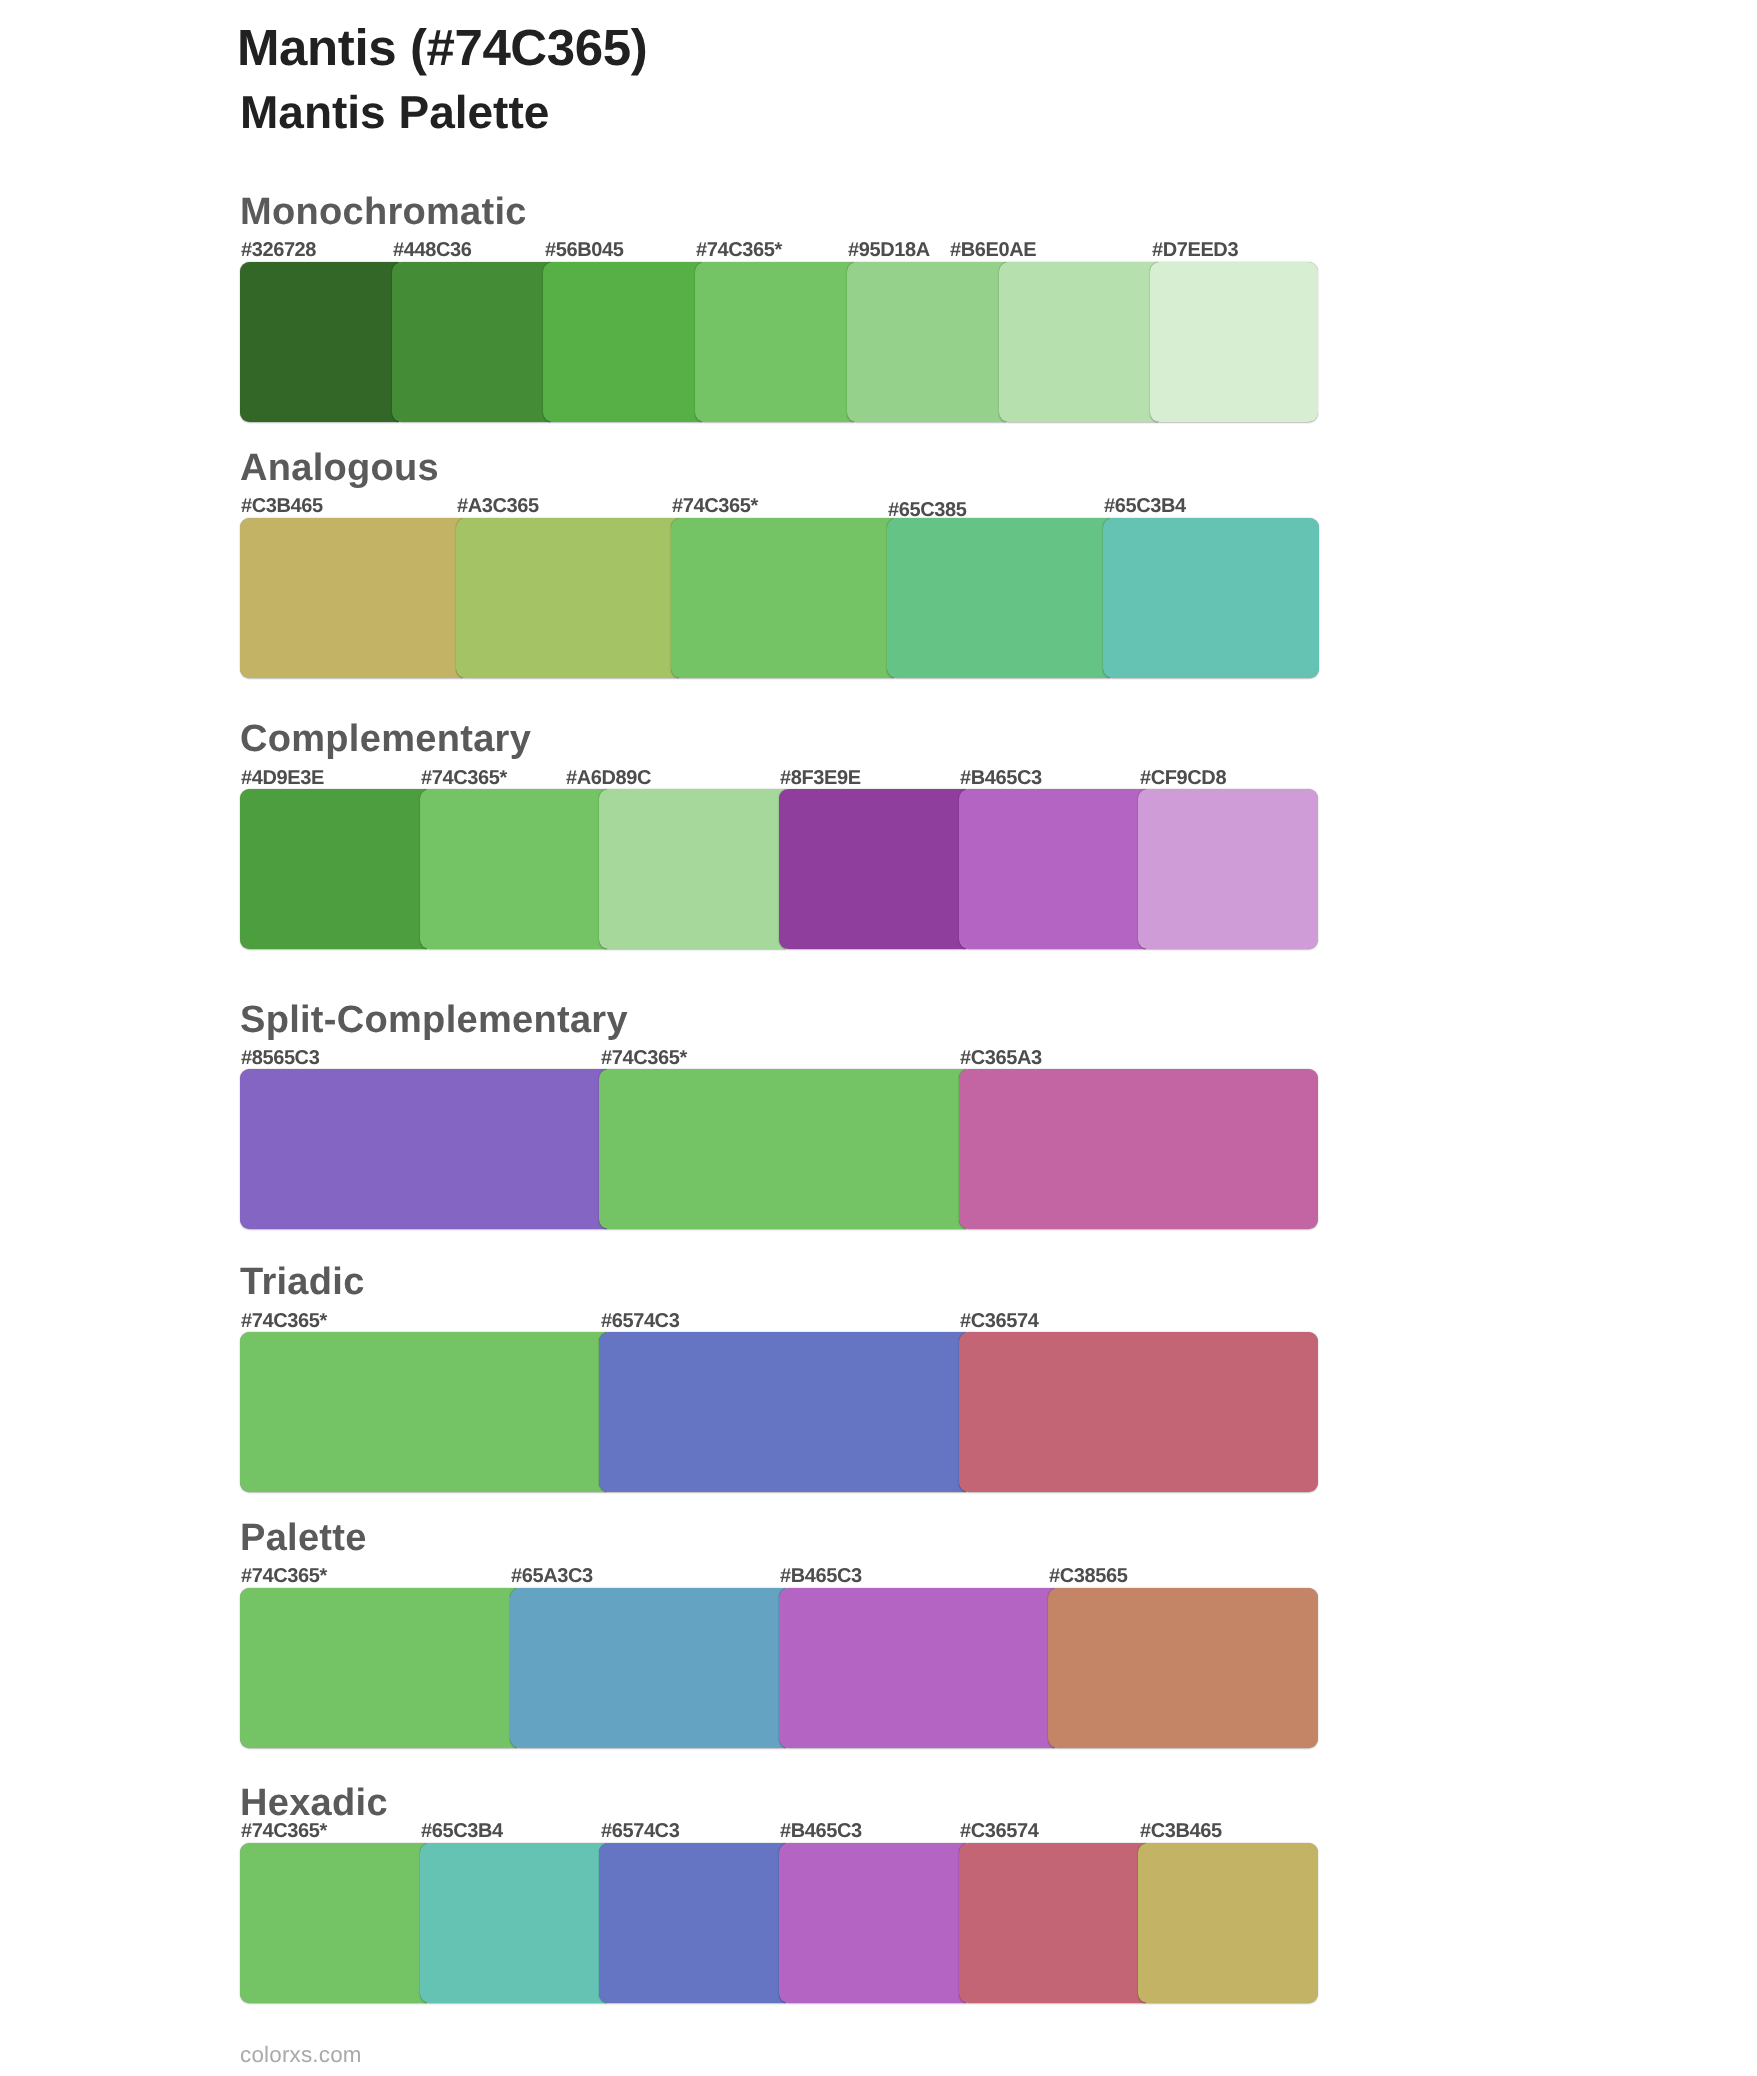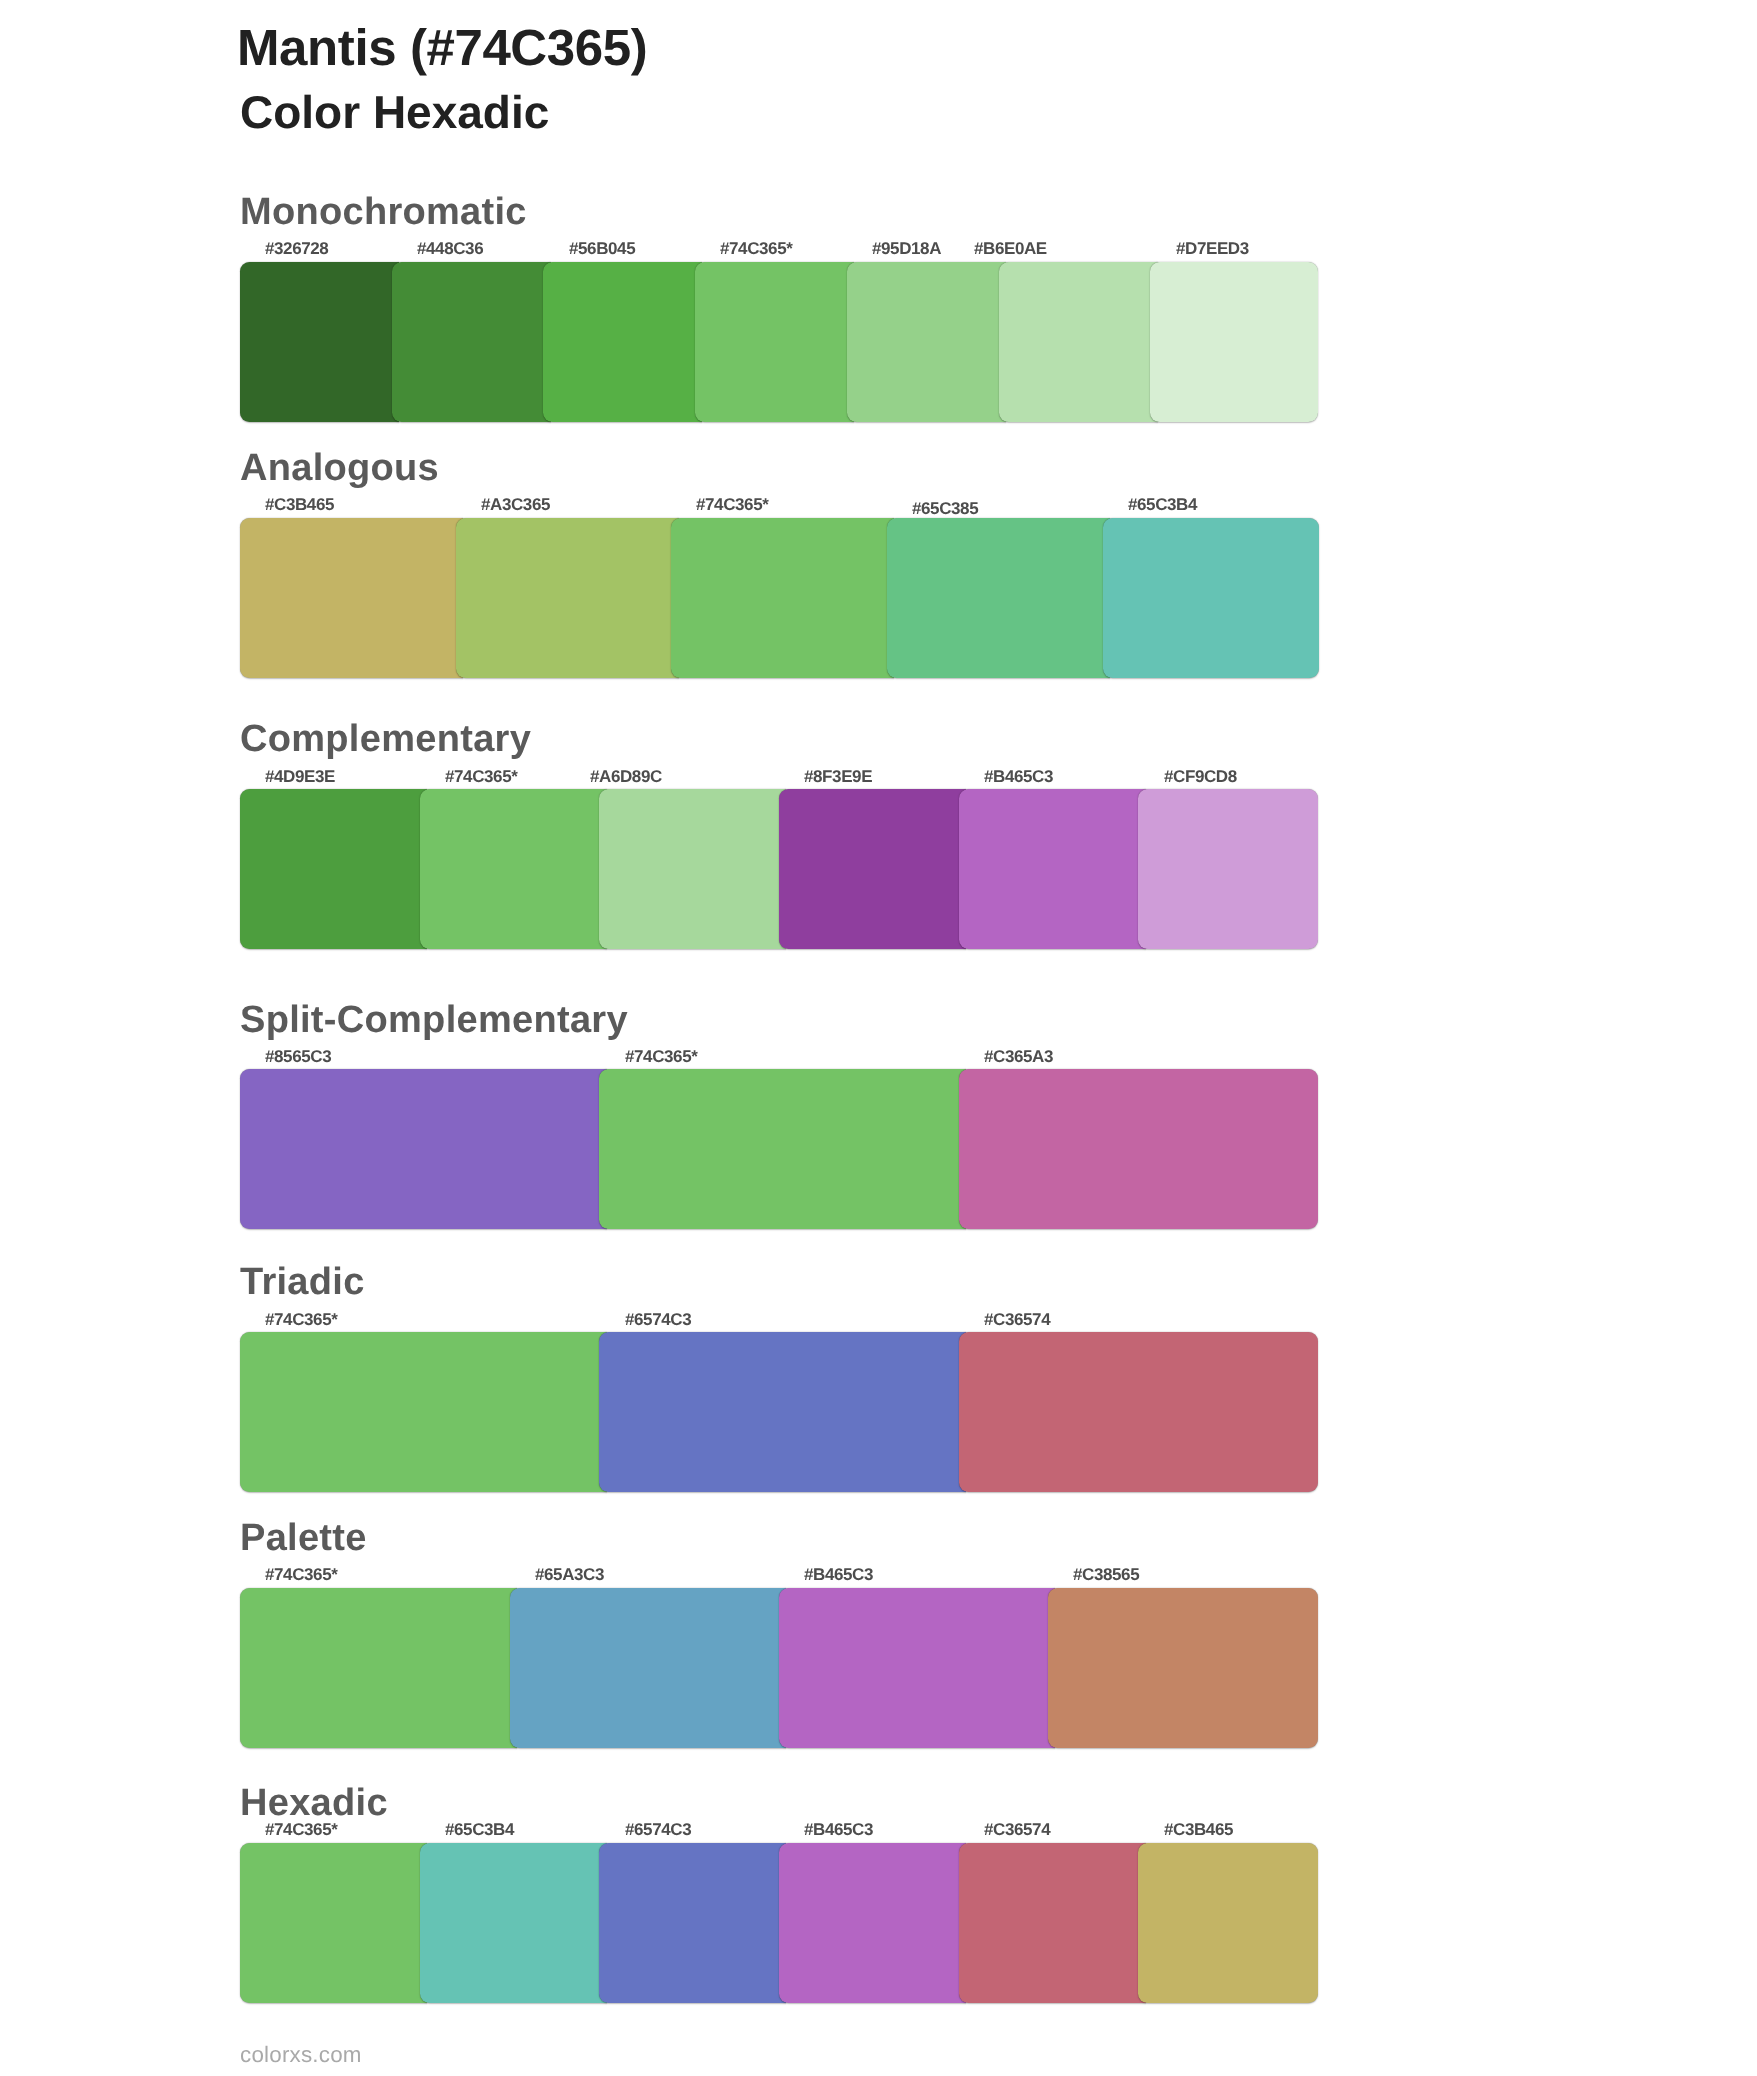--- a/index.html
+++ b/index.html
@@ -87,27 +87,26 @@
     height: 160px;
     border-radius: 9.6px 0 0 9.6px;
     box-shadow: 0 0.8px 1.6px rgba(0,0,0,0.26), 0 0 0.8px rgba(0,0,0,0.30);
   }
   .swatch:last-child {
     border-radius: 9.6px;
   }
   .swatch-label {
     position: absolute;
     transform: translateZ(0);
-    font-size: 17px;
+    font-size: 20px;
     font-weight: 700;
     letter-spacing: -0.4px;
     color: #4d4d4d;
     white-space: nowrap;
     line-height: 1;
-    margin-left: 24px;
   }
 
   
   .footer-site {
     position: absolute;
     transform: translateZ(0);
     left: 240px;
     top: 2044px;
     font-size: 22.4px;
     font-weight: 400;
@@ -117,21 +116,21 @@
     line-height: 1;
   }
 </style>
 </head>
 <body>
 
 <div id="page">
 
   <header class="page-header">
     <h1 class="page-title">Mantis (#74C365)</h1>
-    <h2 class="page-subtitle">Color Hexadic</h2>
+    <h2 class="page-subtitle">Mantis Palette</h2>
   </header>
 
   <section class="palette-section">
     <h3 class="section-title" style="top:193px">Monochromatic</h3>
     <span class="swatch-label" style="left:241px;top:240px">#326728</span>
     <span class="swatch-label" style="left:393px;top:240px">#448C36</span>
     <span class="swatch-label" style="left:545px;top:240px">#56B045</span>
     <span class="swatch-label" style="left:696px;top:240px">#74C365*</span>
     <span class="swatch-label" style="left:848px;top:240px">#95D18A</span>
     <span class="swatch-label" style="left:950px;top:240px">#B6E0AE</span>

